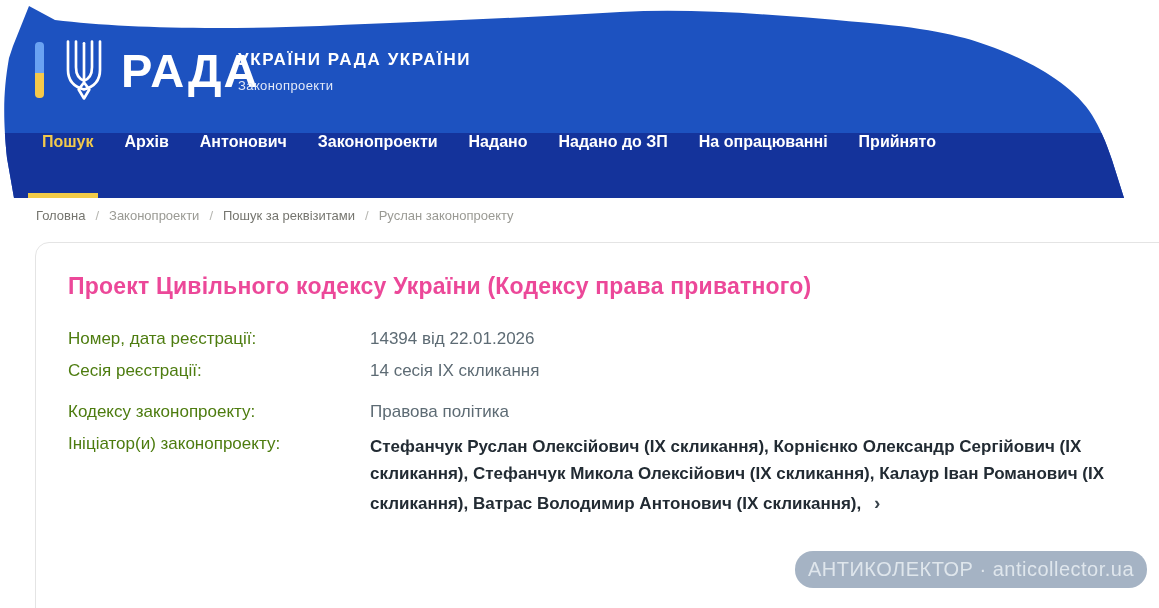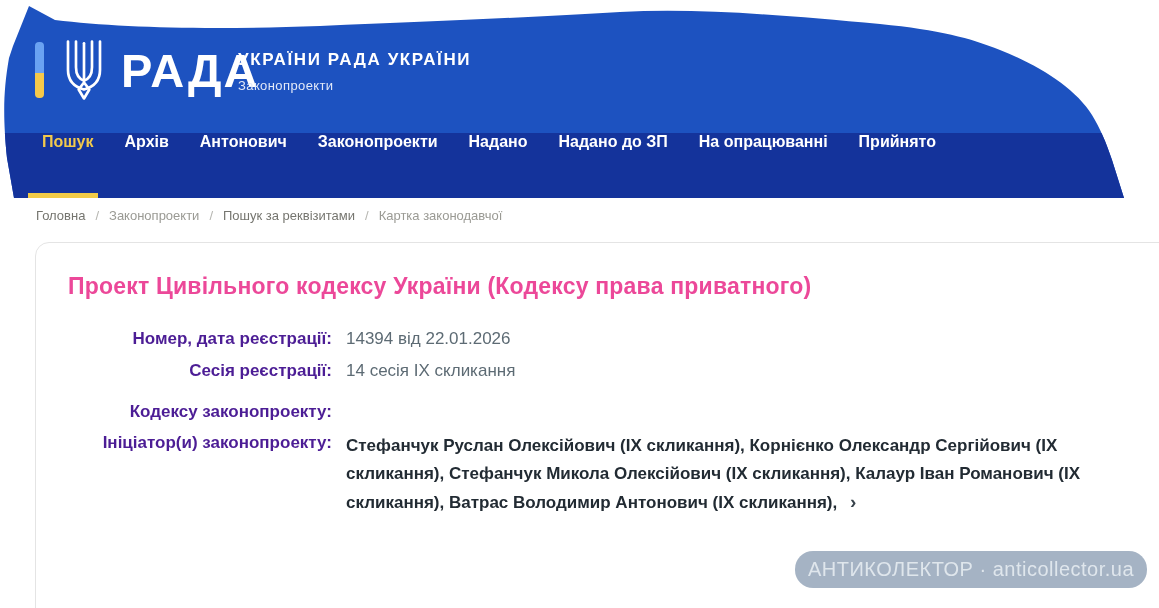--- a/index.html
+++ b/index.html
@@ -34,23 +34,23 @@
   .crumb.light { color:#9a9a94; }
   .crumb-sep { color:#b5b5b0; margin:0 10px; }
 
   
   .card { margin-left:35px; margin-top:19px; width:1140px; height:400px;
           background:#fff; border:1px solid #e4e4e4; border-radius:14px 14px 0 0;
           padding:30px 32px; position:relative; }
   .card-title { font-size:23px; font-weight:800; color:#ec4899; letter-spacing:.2px; }
   .fields { margin-top:28px; }
   .field { display:flex; margin-bottom:9px; position:relative; z-index:3; }
-  .field-label { width:278px; flex:none; font-size:17px; font-weight:700; color:#4c1d95;
-                 line-height:1.3; padding-right:14px;text-align:right; }
-  .field-value { font-size:17px; color:#5d6b74; line-height:1.35; max-width:770px; }
+  .field-label { width:278px; flex:none; font-size:17px; font-weight:400; color:#4d7c0f;
+                 line-height:1.3; padding-right:14px; }
+  .field-value { font-size:17px; color:#5d6b74; line-height:1.35; max-width:770px;margin-left:24px; }
   .field-value.bold { color:#222b33; font-weight:700; line-height:1.62; }
   .reg-link { color:#2a607a; font-weight:700; cursor:pointer;
               text-decoration:underline; text-decoration-color:#9fc0ce;
               text-decoration-thickness:2px; text-underline-offset:4px; }
   .value-suffix { margin-left:7px; }
   .more-chevron { color:#39444c; font-weight:700; font-size:19px; margin-left:8px; cursor:pointer; }
 
   
   .watermark { position:absolute; left:795px; top:551px; width:352px; height:37px;
                border-radius:18px; background:rgba(110,133,160,.62); z-index:2;
@@ -103,21 +103,21 @@
   <div class="nav-underline"></div>
 </div>
 
 <div class="breadcrumb">
   <span class="crumb dark">Головна</span>
   <span class="crumb-sep">/</span>
   <span class="crumb light">Законопроекти</span>
   <span class="crumb-sep">/</span>
   <span class="crumb dark">Пошук за реквізитами</span>
   <span class="crumb-sep">/</span>
-  <span class="crumb light">Картка законодавчої</span>
+  <span class="crumb light">Руслан законопроекту</span>
 </div>
 
 <div class="card">
   <h1 class="card-title">Проект Цивільного кодексу України (Кодексу права приватного)</h1>
 
   <div class="fields">
 
     <div class="field">
       <div class="field-label">Номер, дата реєстрації:</div>
       <div class="field-value">14394 від 22.01.2026</div>
@@ -126,20 +126,21 @@
     <div class="field">
       <div class="field-label">Сесія реєстрації:</div>
       <div class="field-value">14 сесія IX скликання</div>
     </div>
 
     <div class="field">
     </div>
 
     <div class="field">
       <div class="field-label">Кодексу законопроекту:</div>
+      <div class="field-value">Правова політика</div>
     </div>
 
 
     <div class="field">
       <div class="field-label">Ініціатор(и) законопроекту:</div>
       <div class="field-value bold">
         <span>Стефанчук Руслан Олексійович (IX скликання), Корнієнко Олександр Сергійович (IX скликання), Стефанчук Микола Олексійович (IX скликання), Калаур Іван Романович (IX скликання), Ватрас Володимир Антонович (IX скликання),</span>
         <span class="more-chevron">›</span>
       </div>
     </div>

